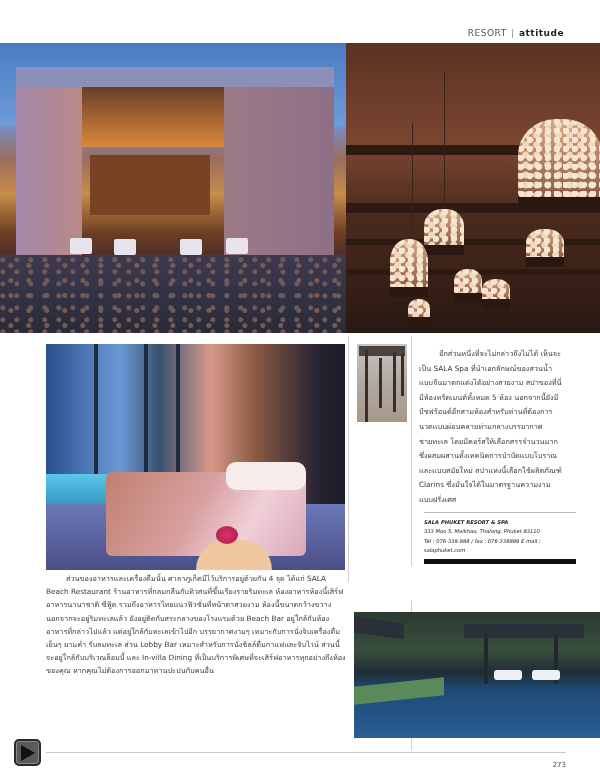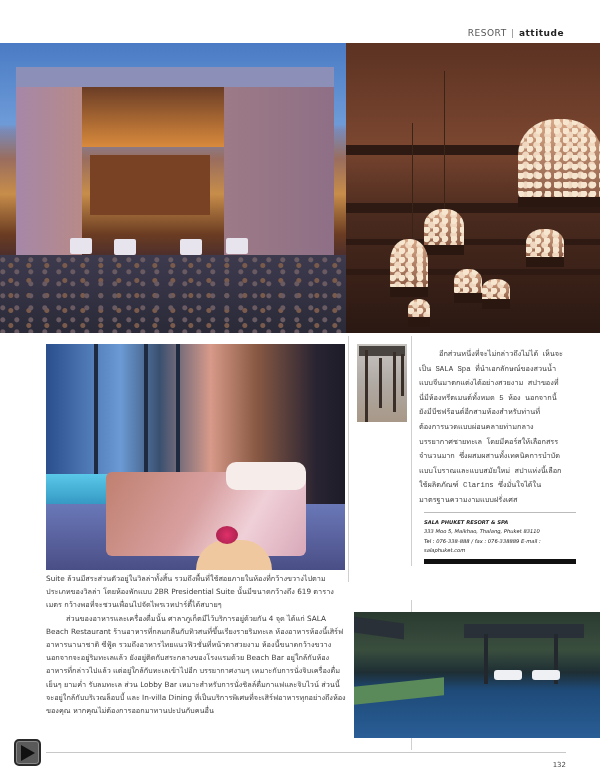--- a/index.html
+++ b/index.html
@@ -63,21 +63,21 @@
 
   
   .vline { position: absolute; width: 1px; background: #cfcfcf; }
 
   
   .body-text { position: absolute; left: 46px; top: 572px; width: 300px; font-size: 7.3px; line-height: 13.2px; color: #3a3a3a; font-family: "DejaVu Sans", sans-serif; }
   .body-text p { margin: 0; }
   .body-text p.indent { text-indent: 20px; }
 
   .side-text { position: absolute; left: 419px; top: 347px; width: 144px; font-size: 7.3px; line-height: 14.6px; color: #3a3a3a; }
-  .side-text p { text-indent: 20px; font-family: Liberation Mono, monospace; }
+  .side-text p { text-indent: 20px; }
 
   .contact { position: absolute; left: 424px; top: 518px; width: 150px; font-style: italic; font-size: 5.2px; line-height: 9.4px; color: #222; }
   .contact .rule-top { position: absolute; left: 0; top: -6px; width: 152px; height: 1px; background: #bbb; }
   .contact .name { font-weight: bold; }
   .contact .bar { margin-top: 3px; width: 152px; height: 5px; background: #111; }
 
   .footer-rule { position: absolute; left: 46px; top: 752px; width: 520px; height: 1px; background: #c8c8c8; }
   .page-num { position: absolute; right: 34px; top: 761px; font-size: 7px; color: #444; }
 
   .play-btn { position: absolute; left: 14px; top: 739px; width: 27px; height: 27px; background: #5a5a5a; border: 2px solid #2a2a2a; border-radius: 5px; box-shadow: 0 0 0 1px #888 inset; cursor: pointer; }
@@ -151,34 +151,33 @@
 
 <div class="contact">
   <div class="rule-top"></div>
   <div class="name">SALA PHUKET RESORT &amp; SPA</div>
   <div>333 Moo 5, Maikhao, Thalang, Phuket 83110</div>
   <div>Tel : 076-338-888 / fax : 076-338889 E-mail : salaphuket.com</div>
   <div class="bar"></div>
 </div>
 
 <div class="body-text">
-  <p>Suite ล้วนมีสระส่วนตัวอยู่ในวิลล่าทั้งสิ้น รวมถึงพื้นที่ใช้สอยภายในห้องที่กว้างขวางไปตามประเภทของวิลล่า โดยห้องพักแบบ 2BR Presidential Suite นั้นมีขนาดกว้างถึง 619 ตารางเมตร กว้างพอที่จะชวนเพื่อนไปจัดไพรเวทปาร์ตี้ได้สบายๆ</p>
   <p class="indent">ส่วนของอาหารและเครื่องดื่มนั้น ศาลาภูเก็ตมีไว้บริการอยู่ด้วยกัน 4 จุด ได้แก่ SALA Beach Restaurant ร้านอาหารที่กลมกลืนกับทิวสนที่ขึ้นเรียงรายริมทะเล ห้องอาหารห้องนี้เสิร์ฟอาหารนานาชาติ ซีฟู้ด รวมถึงอาหารไทยแนวฟิวชั่นที่หน้าตาสวยงาม ห้องนี้ขนาดกว้างขวาง นอกจากจะอยู่ริมทะเลแล้ว ยังอยู่ติดกับสระกลางของโรงแรมด้วย Beach Bar อยู่ใกล้กับห้องอาหารที่กล่าวไปแล้ว แต่อยู่ใกล้กับทะเลเข้าไปอีก บรรยากาศงามๆ เหมาะกับการนั่งจิบเครื่องดื่มเย็นๆ ยามค่ำ รับลมทะเล ส่วน Lobby Bar เหมาะสำหรับการนั่งชิลล์ดื่มกาแฟและจิบไวน์ ส่วนนี้จะอยู่ใกล้กับบริเวณล็อบบี้ และ In-villa Dining ที่เป็นบริการพิเศษที่จะเสิร์ฟอาหารทุกอย่างถึงห้องของคุณ หากคุณไม่ต้องการออกมาทานปะปนกับคนอื่น</p>
 </div>
 
 <div class="photo" id="photo-pool">
   <div class="roof2"></div>
   <div class="roof1"></div>
   <div class="post" style="left:130px;"></div>
   <div class="post" style="left:200px;"></div>
   <div class="lawn"></div>
   <div class="sofa" style="left:140px;"></div>
   <div class="sofa" style="left:178px;"></div>
 </div>
 
 <div class="footer-rule"></div>
-<div class="page-num">132</div>
+<div class="page-num">273</div>
 
 <div class="play-btn">
   <svg width="14" height="16" viewBox="0 0 14 16">
     <polygon points="0,0 14,8 0,16" fill="#111"></polygon>
   </svg>
 </div>
 
 </body></html>

